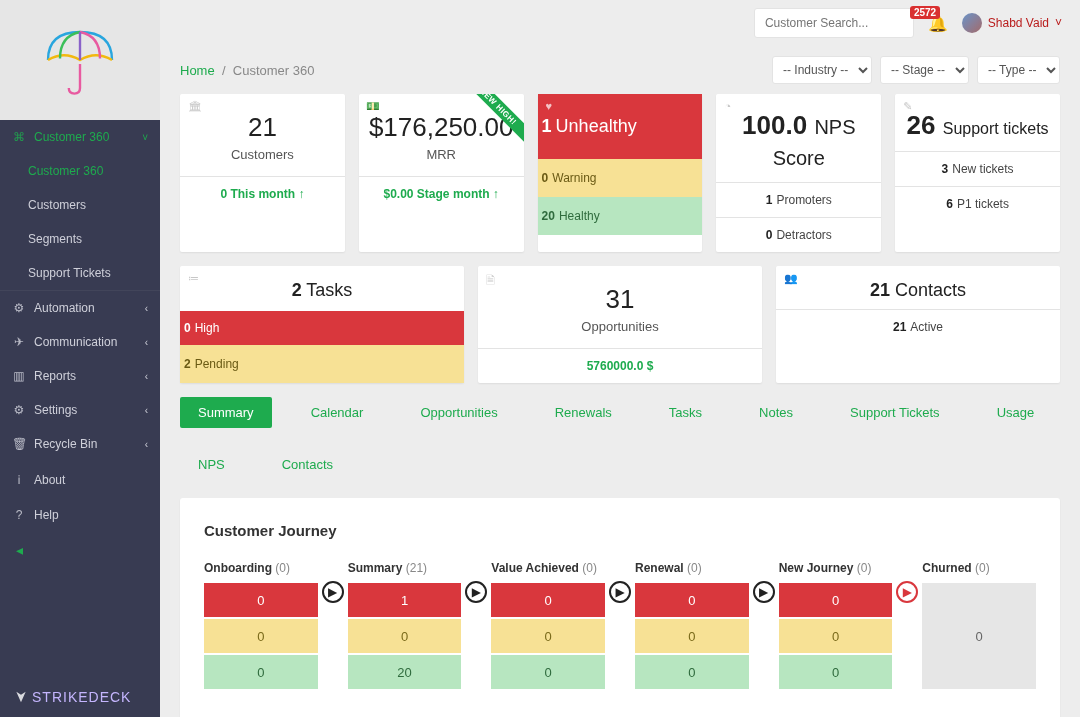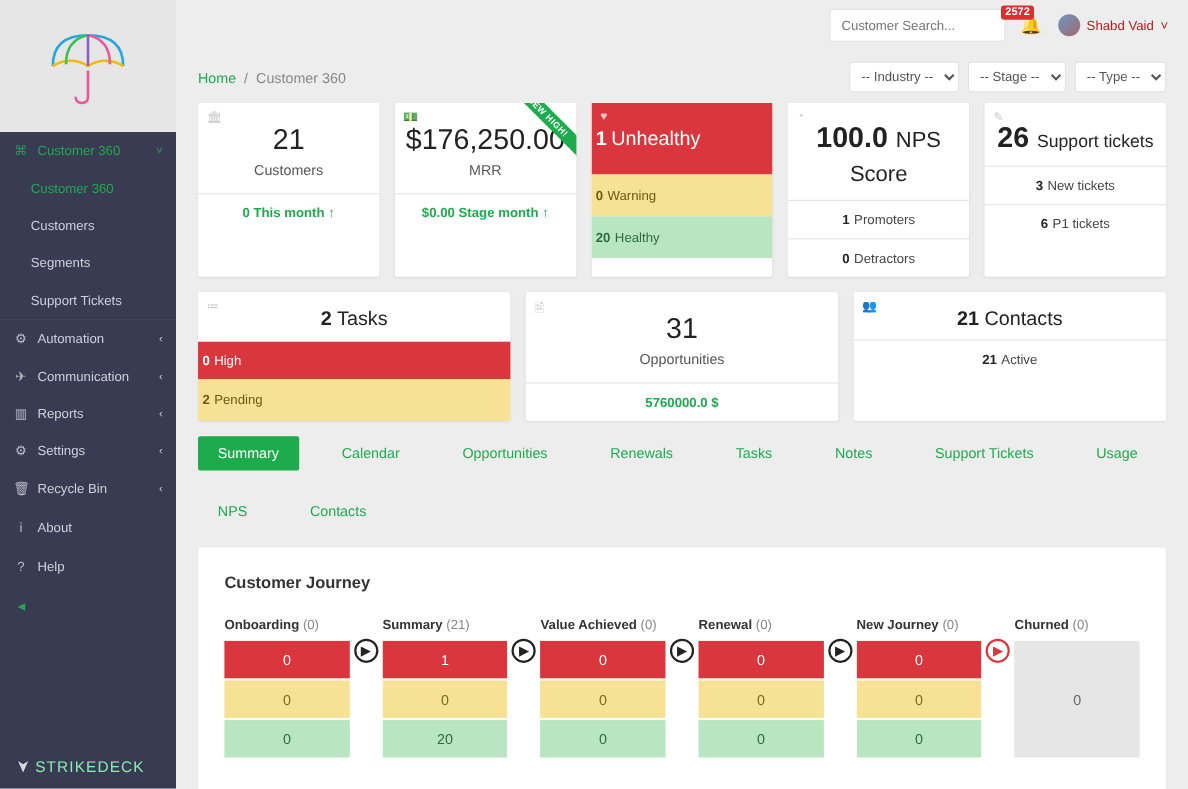--- a/index.html
+++ b/index.html
@@ -23,21 +23,21 @@
   .sidebar{width:var(--sidebar-width);background:var(--sidebar-bg);display:flex;flex-direction:column;color:#d7d8df;flex-shrink:0}
   .logo-area{height:120px;background:var(--logo-bg);display:flex;align-items:center;justify-content:center}
   .logo{width:80px;height:80px}
   .nav{flex:1;overflow:auto}
   .nav-item{display:flex;align-items:center;padding:10px 12px;font-size:12px;cursor:pointer;gap:8px;color:#cfd0da}
   .nav-item.active{color:var(--green)}
   .nav-item .chev{margin-left:auto;font-size:10px}
   .subnav .nav-item{padding-left:28px;font-size:12px}
   .subnav .nav-item.selected{color:var(--green)}
   .collapse-toggle{padding:10px 16px;color:var(--green);font-size:14px;cursor:pointer}
-  .brand{padding:12px 14px;color:#86efac;letter-spacing:1px;font-size:14px;display:flex;align-items:center;gap:4px}
+  .brand{padding:12px 14px;color:#c4b5fd;letter-spacing:1px;font-size:14px;display:flex;align-items:center;gap:4px}
   .nav .icon{width:14px;display:inline-block;text-align:center;opacity:.85}
   
   .main{flex:1;display:flex;flex-direction:column;min-width:0}
   .topbar{height:46px;display:flex;align-items:center;justify-content:flex-end;gap:14px;padding:0 18px;background:var(--page-bg)}
   .search{width:160px}
   .search input{width:100%;padding:7px 10px;border:1px solid var(--border);border-radius:3px;font-size:12px;color:#1d4ed8}
   .notif{position:relative;color:#b9b9b9;font-size:16px;cursor:pointer}
   .notif .badge{position:absolute;top:-8px;left:-18px;background:#d93030;color:#fff;font-size:10px;padding:1px 4px;border-radius:3px;font-weight:600}
   .user{display:flex;align-items:center;gap:6px;font-size:12px;color:#b91c1c;cursor:pointer}
   .avatar{width:20px;height:20px;border-radius:50%;background:linear-gradient(135deg,#6a94c9,#a46a6a)}

